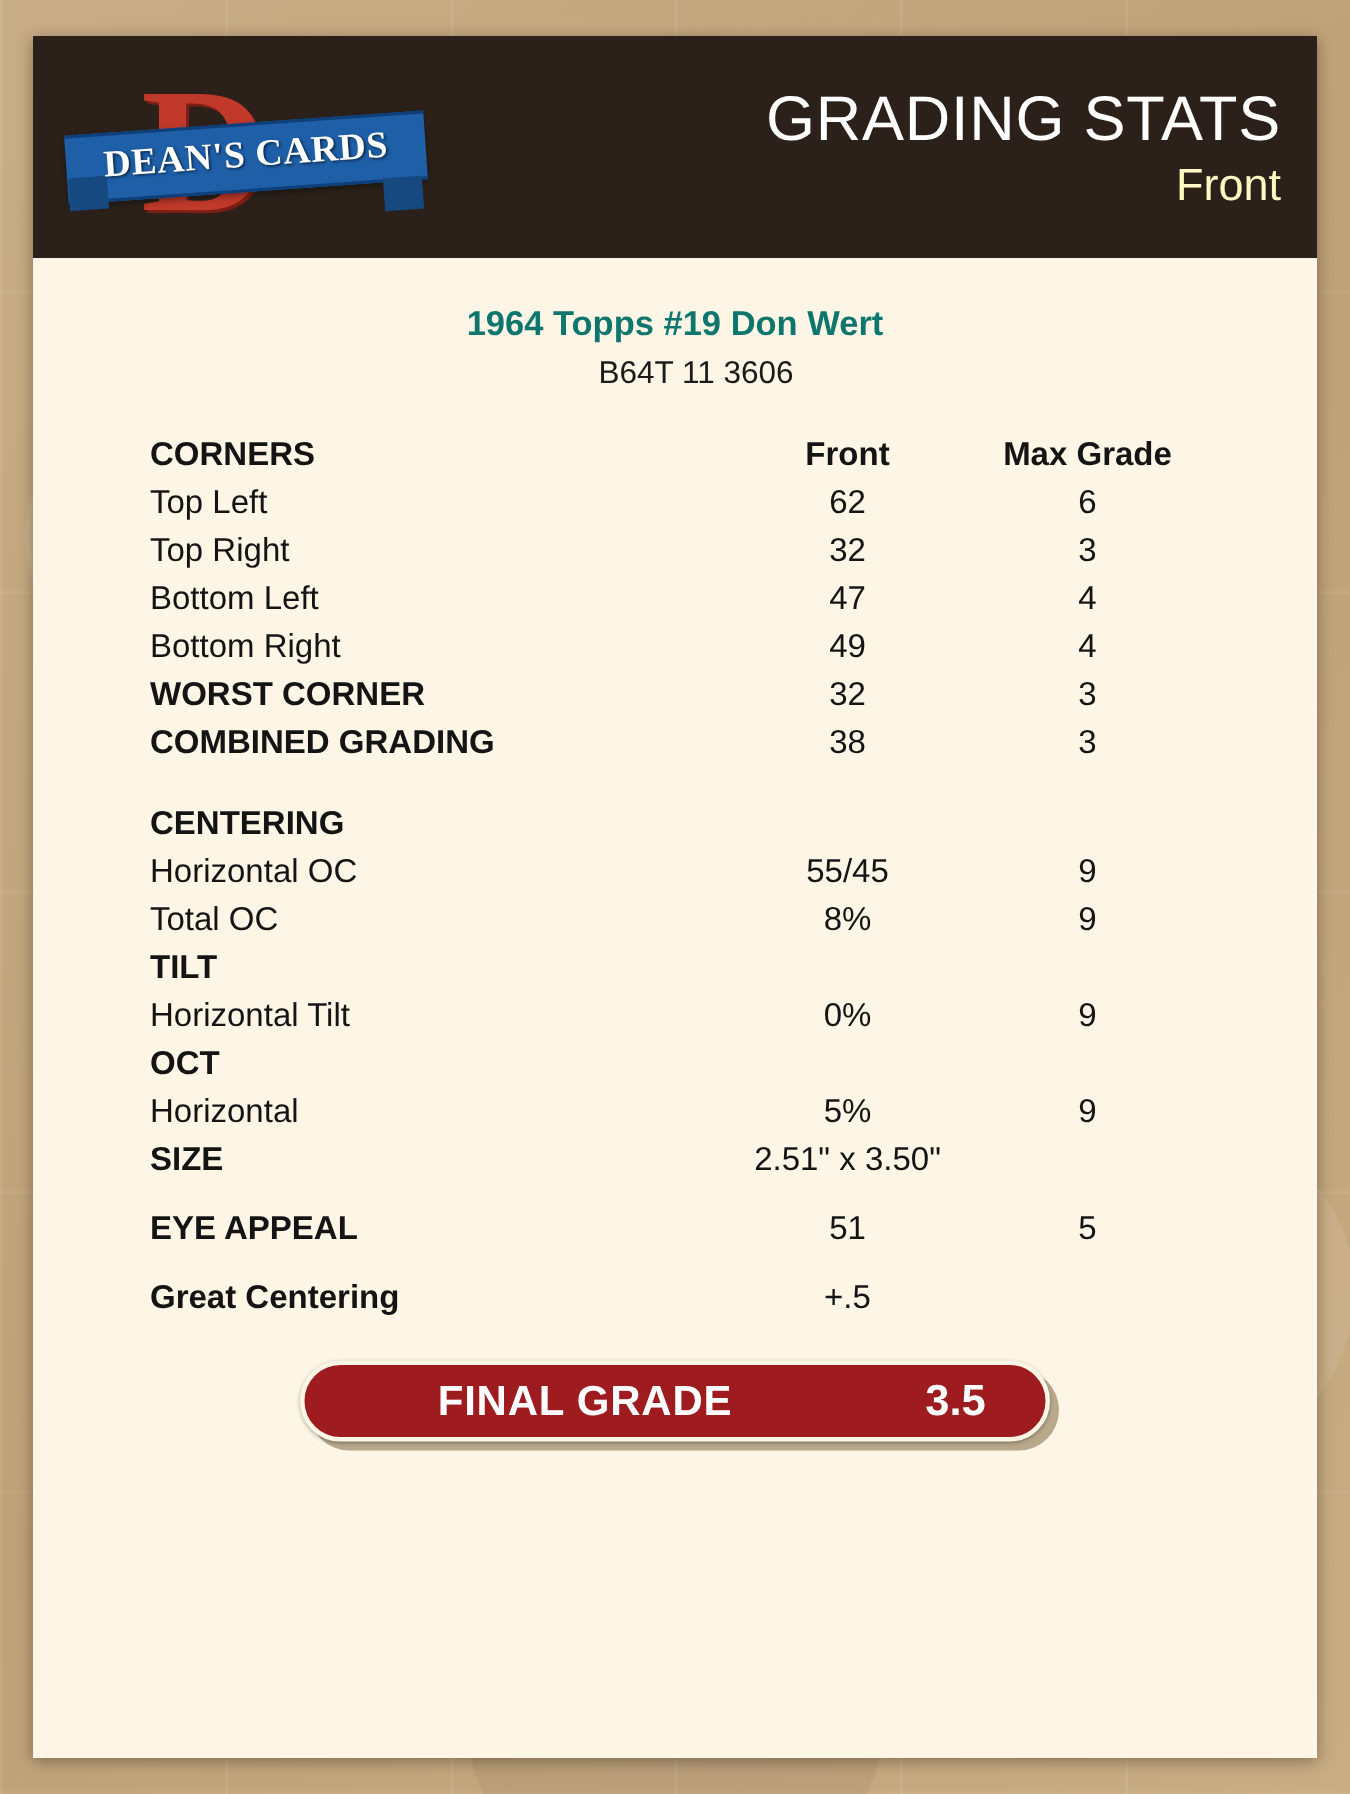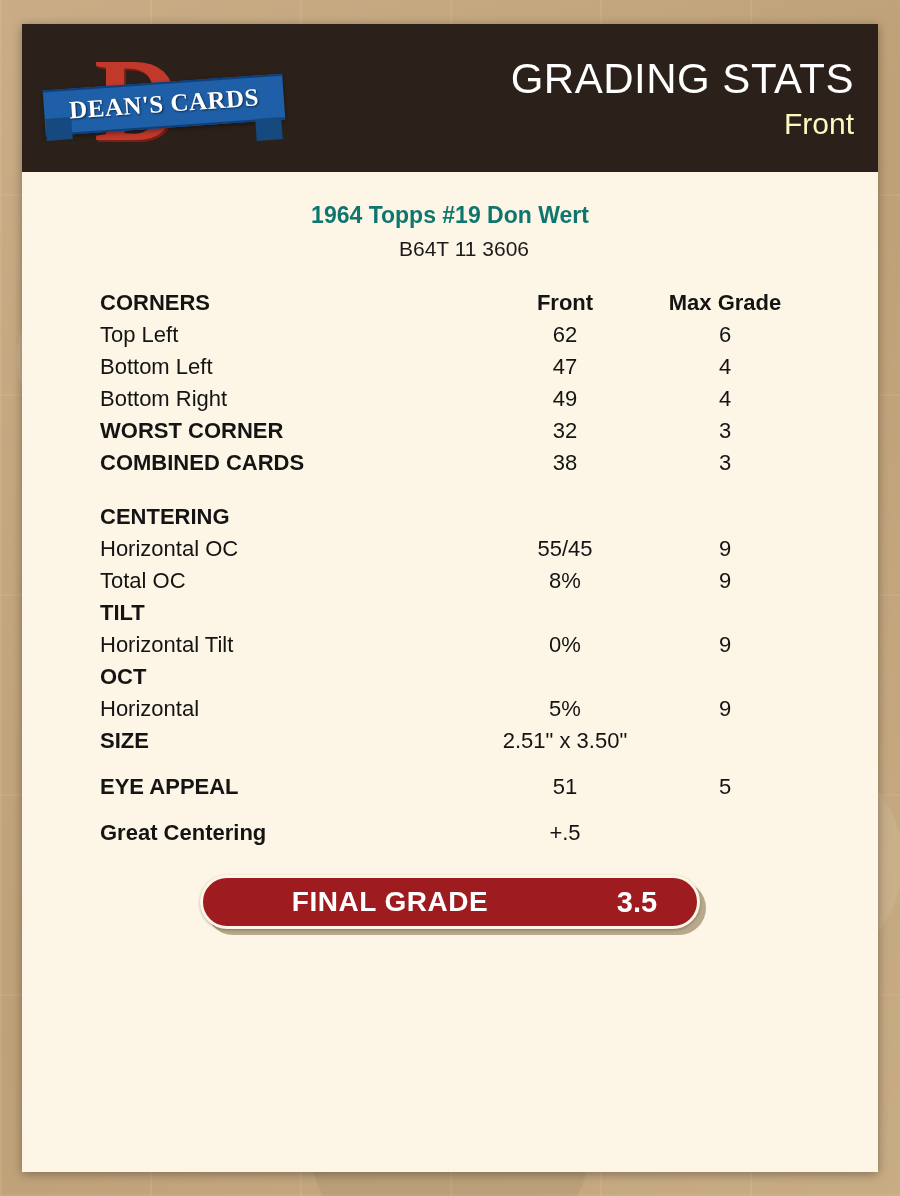--- a/index.html
+++ b/index.html
@@ -250,37 +250,42 @@
           <td class="c-value head-val">Front</td>
           <td class="c-max head-val">Max Grade</td>
         </tr>
 
         <tr>
           <td class="c-label indent">Top Left</td>
           <td class="c-value">62</td>
           <td class="c-max">6</td>
         </tr>
         <tr>
+          <td class="c-label indent">Top Right</td>
+          <td class="c-value">32</td>
+          <td class="c-max">3</td>
+        </tr>
+        <tr>
           <td class="c-label indent">Bottom Left</td>
           <td class="c-value">47</td>
           <td class="c-max">4</td>
         </tr>
         <tr>
           <td class="c-label indent">Bottom Right</td>
           <td class="c-value">49</td>
           <td class="c-max">4</td>
         </tr>
 
         <tr>
           <td class="c-label sec-head">WORST CORNER</td>
           <td class="c-value">32</td>
           <td class="c-max">3</td>
         </tr>
         <tr>
-          <td class="c-label sec-head">COMBINED CARDS</td>
+          <td class="c-label sec-head">COMBINED GRADING</td>
           <td class="c-value">38</td>
           <td class="c-max">3</td>
         </tr>
 
         <tr class="spacer">
             <td></td>
             <td></td>
             <td></td>
           </tr>
 

